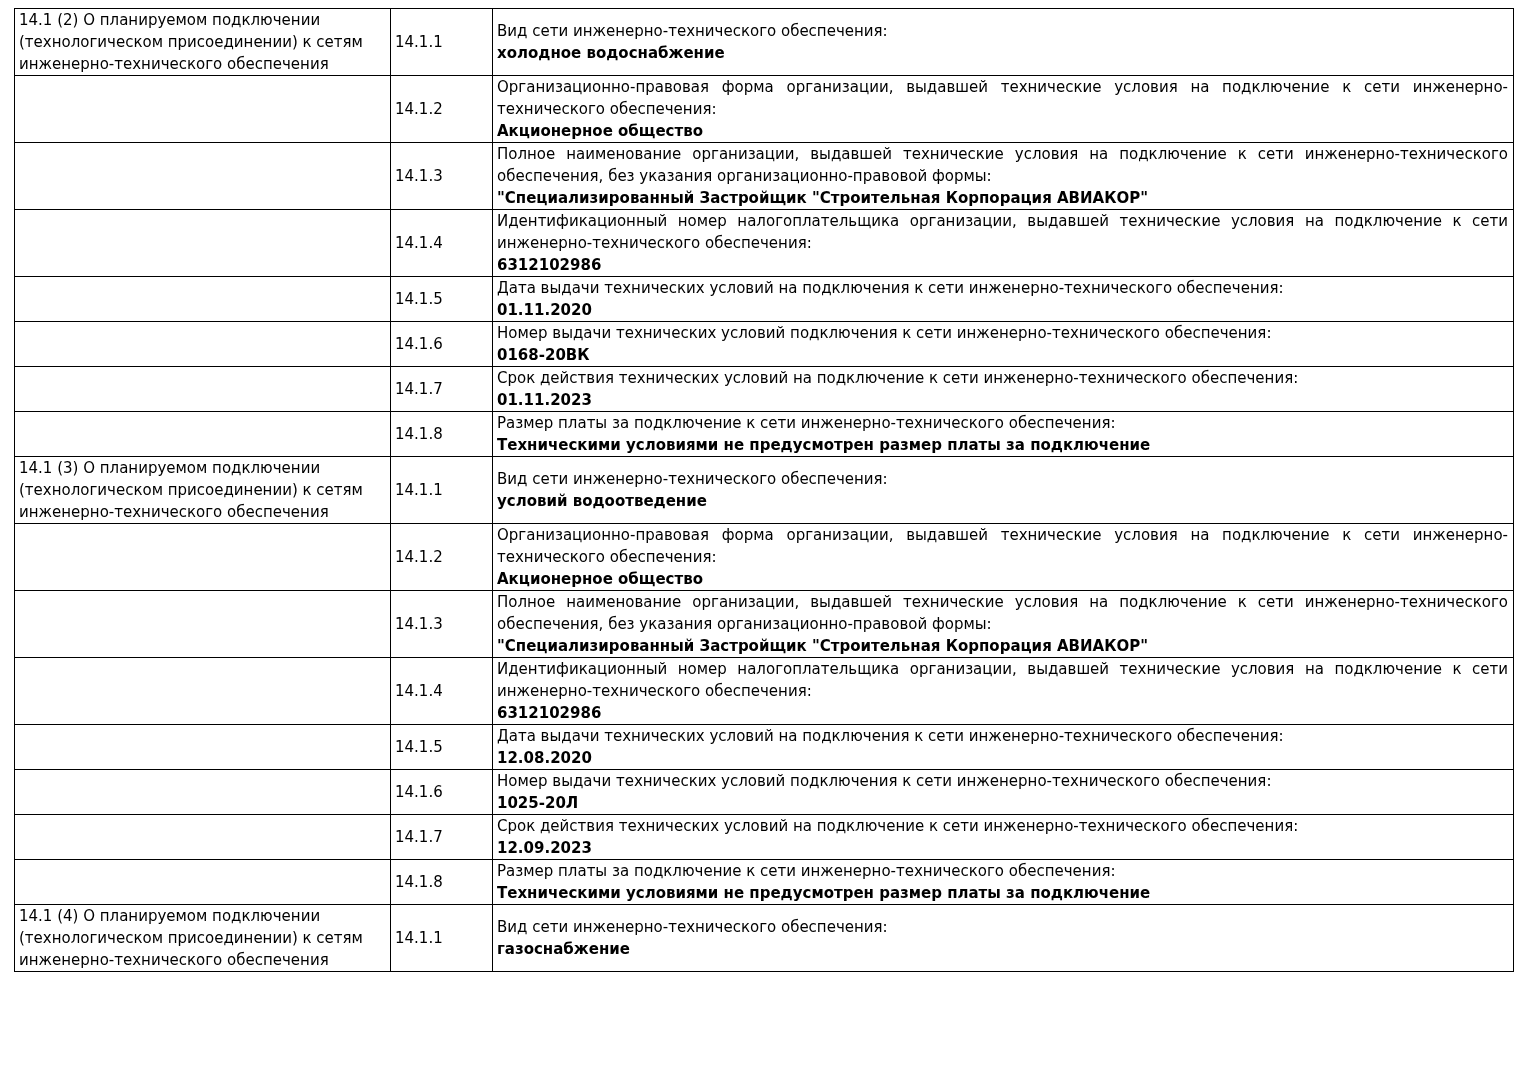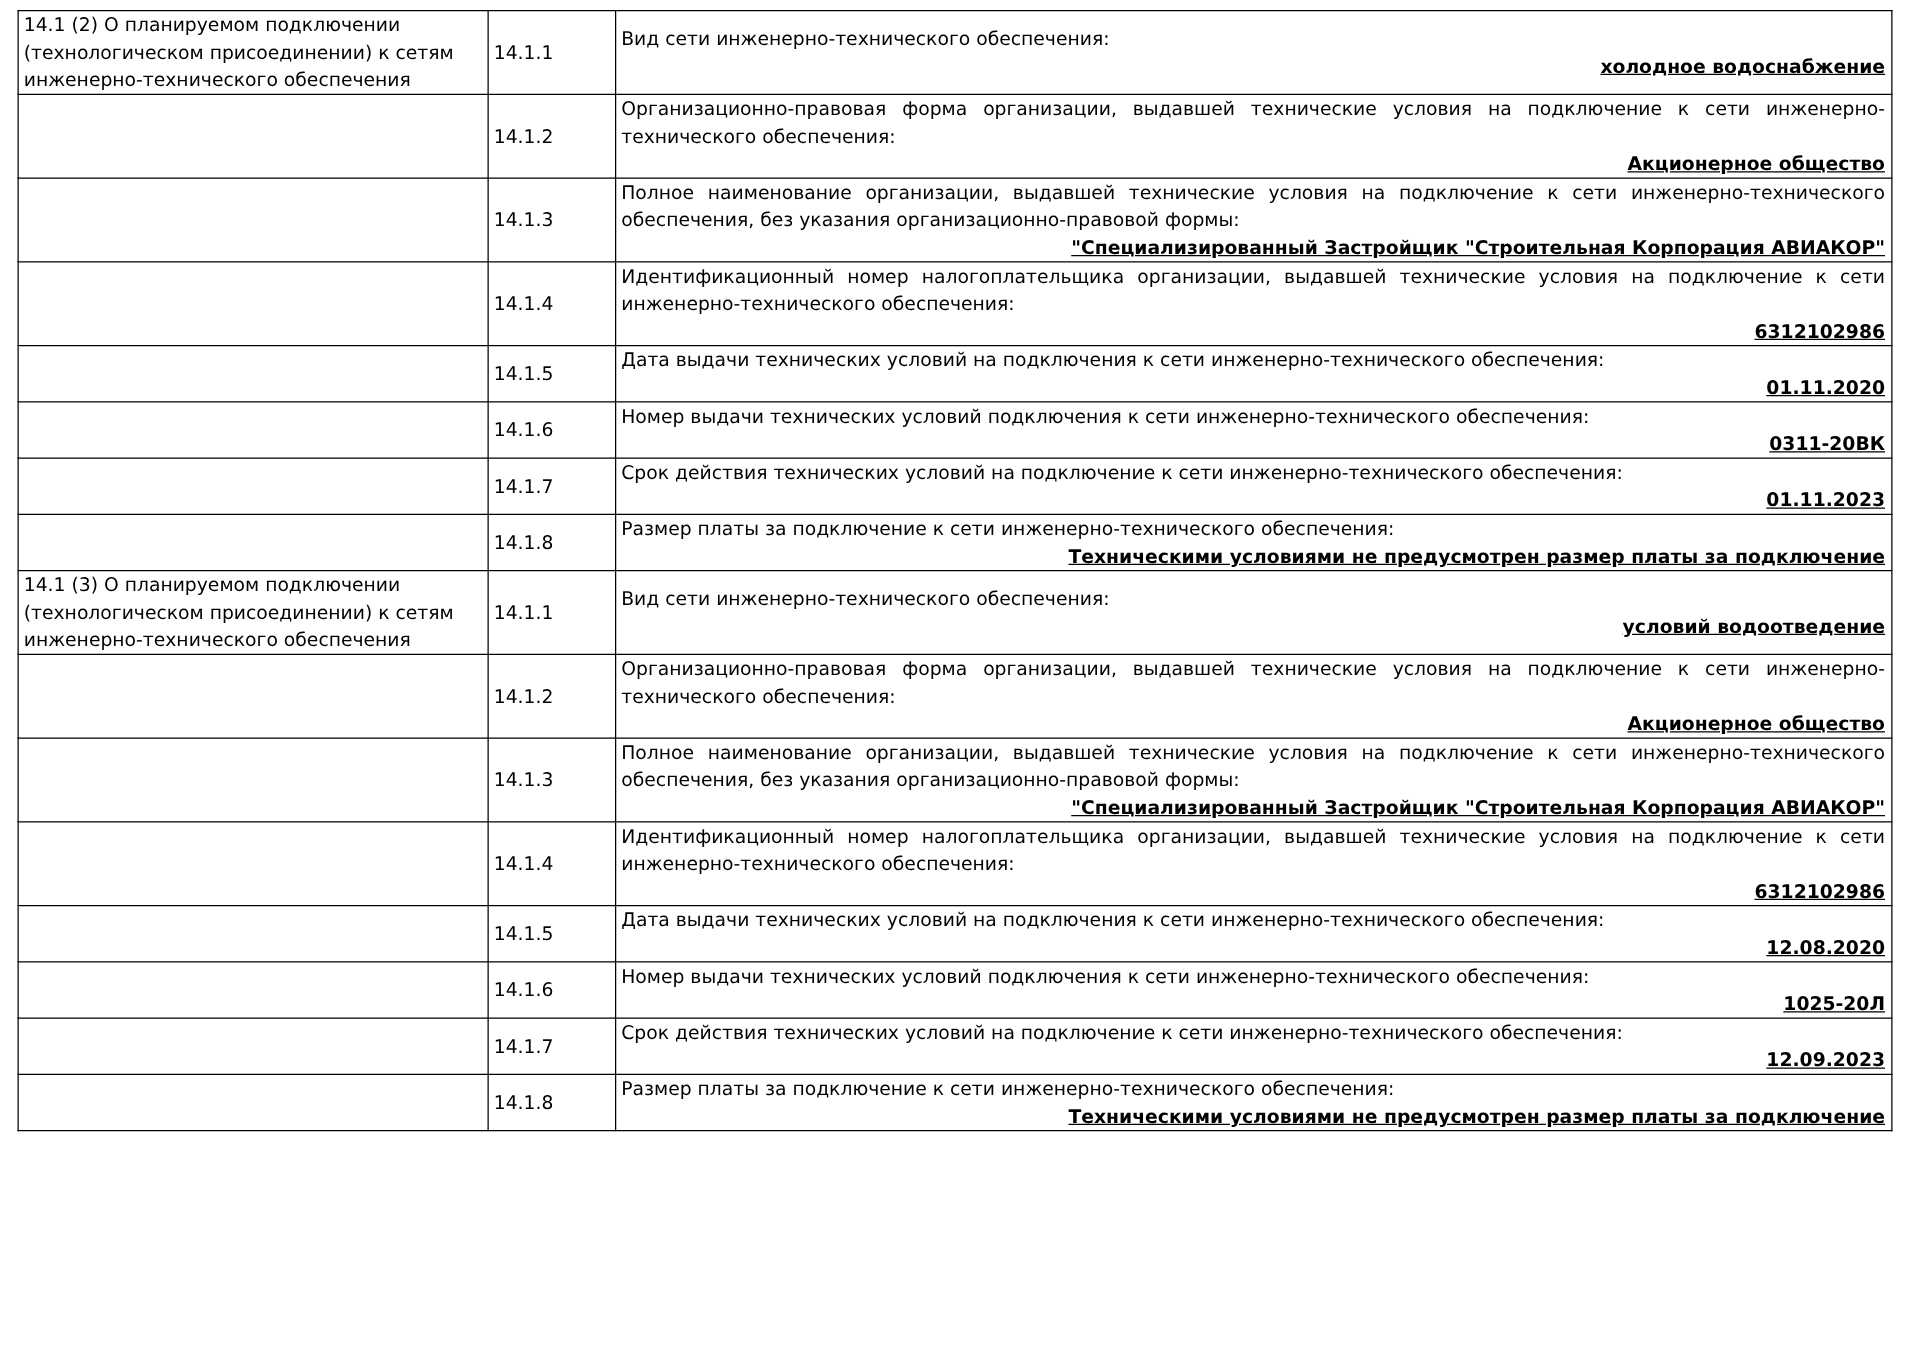--- a/index.html
+++ b/index.html
@@ -27,21 +27,21 @@
     padding: 0 5px 0 4px;
     overflow: hidden;
   }
   td.c1 {
     vertical-align: top;
     padding: 1px 4px 1px 2px;
     margin-left: 20px;
   }
   td.c2 { padding-left: 4px; margin-left: 36px; }
   td.c3 .lbl { text-align: justify; }
-  td.c3 .val { font-weight: bold; text-align: right; text-decoration: underline; }
+  td.c3 .val { font-weight: bold; text-align: left; }
 </style>
 </head>
 <body>
 
 <table class="doc-table">
   <colgroup>
     <col style="width:376px">
     <col style="width:102px">
     <col style="width:1021px">
   </colgroup>
@@ -85,21 +85,21 @@
       <td class="c3">
         <div class="lbl">Дата выдачи технических условий на подключения к сети инженерно-технического обеспечения:</div>
         <div class="val">01.11.2020</div>
       </td>
     </tr>
     <tr>
       <td class="c1"></td>
       <td class="c2">14.1.6</td>
       <td class="c3">
         <div class="lbl">Номер выдачи технических условий подключения к сети инженерно-технического обеспечения:</div>
-        <div class="val">0311-20ВК</div>
+        <div class="val">0168-20ВК</div>
       </td>
     </tr>
     <tr>
       <td class="c1"></td>
       <td class="c2">14.1.7</td>
       <td class="c3">
         <div class="lbl">Срок действия технических условий на подключение к сети инженерно-технического обеспечения:</div>
         <div class="val">01.11.2023</div>
       </td>
     </tr>
@@ -170,15 +170,23 @@
     </tr>
     <tr>
       <td class="c1"></td>
       <td class="c2">14.1.8</td>
       <td class="c3">
         <div class="lbl">Размер платы за подключение к сети инженерно-технического обеспечения:</div>
         <div class="val">Техническими условиями не предусмотрен размер платы за подключение</div>
       </td>
     </tr>
 
+    <tr>
+      <td class="c1">14.1 (4) О планируемом подключении (технологическом присоединении) к сетям инженерно-технического обеспечения</td>
+      <td class="c2">14.1.1</td>
+      <td class="c3">
+        <div class="lbl">Вид сети инженерно-технического обеспечения:</div>
+        <div class="val">газоснабжение</div>
+      </td>
+    </tr>
 
   </tbody>
 </table>
 
 </body></html>

